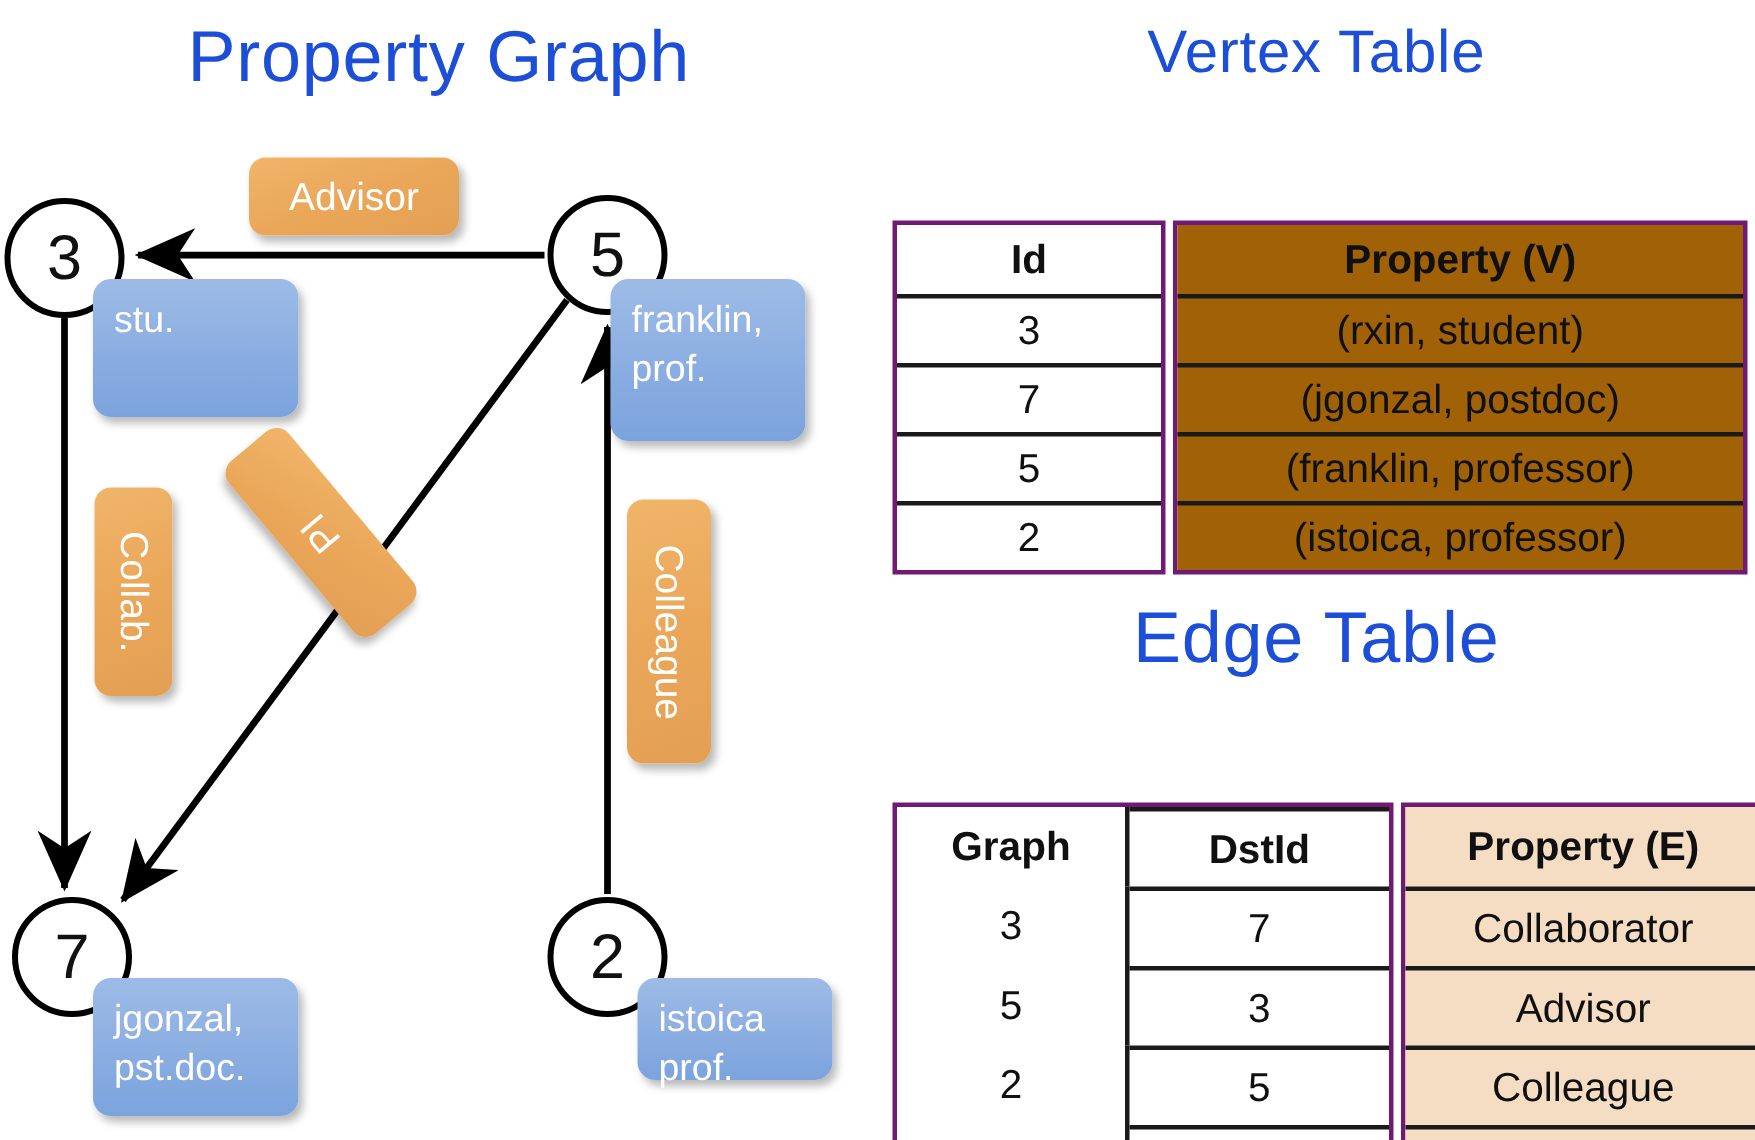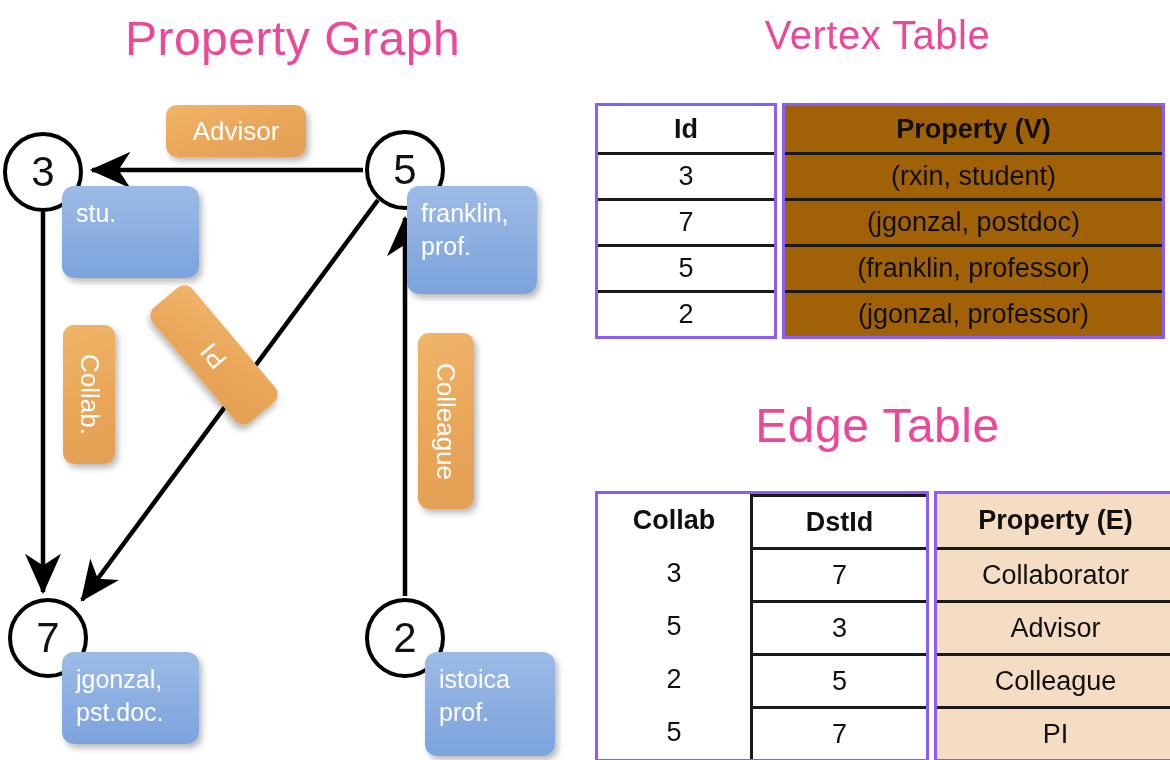--- a/index.html
+++ b/index.html
@@ -10,21 +10,21 @@
     overflow:hidden;
     position:relative;
   }
   #root{position:absolute;left:0;top:0;width:1170px;height:760px;}
 
   
   .title{
     position:absolute;
     font-family:"Liberation Sans", sans-serif;
     font-weight:300;
-    color:#ec4899;
+    color:#1d4ed8;
     letter-spacing:0.5px;
     white-space:nowrap;
     text-align:center;
   }
   #title-property-graph{left:0;top:8px;width:585px;font-size:48px;line-height:62px;}
   #title-vertex-table{left:585px;top:4px;width:585px;font-size:40px;line-height:62px;}
   #title-edge-table{left:585px;top:395px;width:585px;font-size:48px;line-height:62px;}
 
   
   #graph-panel{position:absolute;left:0;top:0;width:585px;height:760px;}
@@ -60,21 +60,21 @@
     font-weight:300;
     font-size:25px;
     line-height:33px;
     padding:11px 0 11px 14px;
     box-sizing:border-box;
     z-index:4;
   }
   #prop-rxin{left:62px;top:186px;width:137px;height:92px;}
   #prop-franklin{left:407px;top:186px;width:130px;height:108px;}
   #prop-jgonzal{left:62px;top:652px;width:137px;height:92px;}
-  #prop-istoica{left:425px;top:652px;width:130px;height:104px;}
+  #prop-istoica{left:425px;top:652px;width:130px;height:68px;}
   .prop-line{display:block;white-space:nowrap;}
 
   
   .edge-label{
     position:absolute;
     border-radius:11px;
     background:linear-gradient(160deg,#f0b569 0%,#eaa75a 50%,#e3a054 100%);
     box-shadow:3px 4px 6px rgba(0,0,0,0.28);
     color:#ffffff;
     font-family:"Liberation Sans", sans-serif;
@@ -93,24 +93,25 @@
   #edge-label-pi{
     left:139px;top:329px;width:150px;height:52px;
     transform:rotate(50deg);
     transform-origin:50% 50%;
   }
   #edge-label-pi .rot{transform:rotate(180deg);}
 
   
   .tbl{position:absolute;display:flex;align-items:stretch;}
   .col-block{
-    border:3px solid #8b5cf6;
+    border:3px solid #701a75;
     box-sizing:border-box;
     display:flex;
     flex-direction:column;
+    margin-top:44px;
   }
   .col-block + .col-block{margin-left:5px;}
   .sub-cols{display:flex;}
   .cell{
     box-sizing:border-box;
     display:flex;align-items:center;justify-content:center;
     font-family:"Liberation Sans", sans-serif;
     font-weight:300;
     font-size:27px;
     color:#101010;
@@ -211,30 +212,30 @@
       <div class="cell">3</div>
       <div class="cell">7</div>
       <div class="cell">5</div>
       <div class="cell">2</div>
     </div>
     <div class="col-block c-prop">
       <div class="cell head blue">Property (V)</div>
       <div class="cell blue">(rxin, student)</div>
       <div class="cell blue">(jgonzal, postdoc)</div>
       <div class="cell blue">(franklin, professor)</div>
-      <div class="cell blue">(jgonzal, professor)</div>
+      <div class="cell blue">(istoica, professor)</div>
     </div>
   </div>
 
   <div class="title" id="title-edge-table">Edge Table</div>
 
   <div class="tbl" id="edge-table">
     <div class="col-block">
       <div class="sub-cols">
-        <div class="cell head c-src">Collab</div>
+        <div class="cell head c-src">Graph</div>
         <div class="cell head c-dst">DstId</div>
       </div>
       <div class="sub-cols">
         <div class="cell c-src">3</div>
         <div class="cell c-dst">7</div>
       </div>
       <div class="sub-cols">
         <div class="cell c-src">5</div>
         <div class="cell c-dst">3</div>
       </div>

